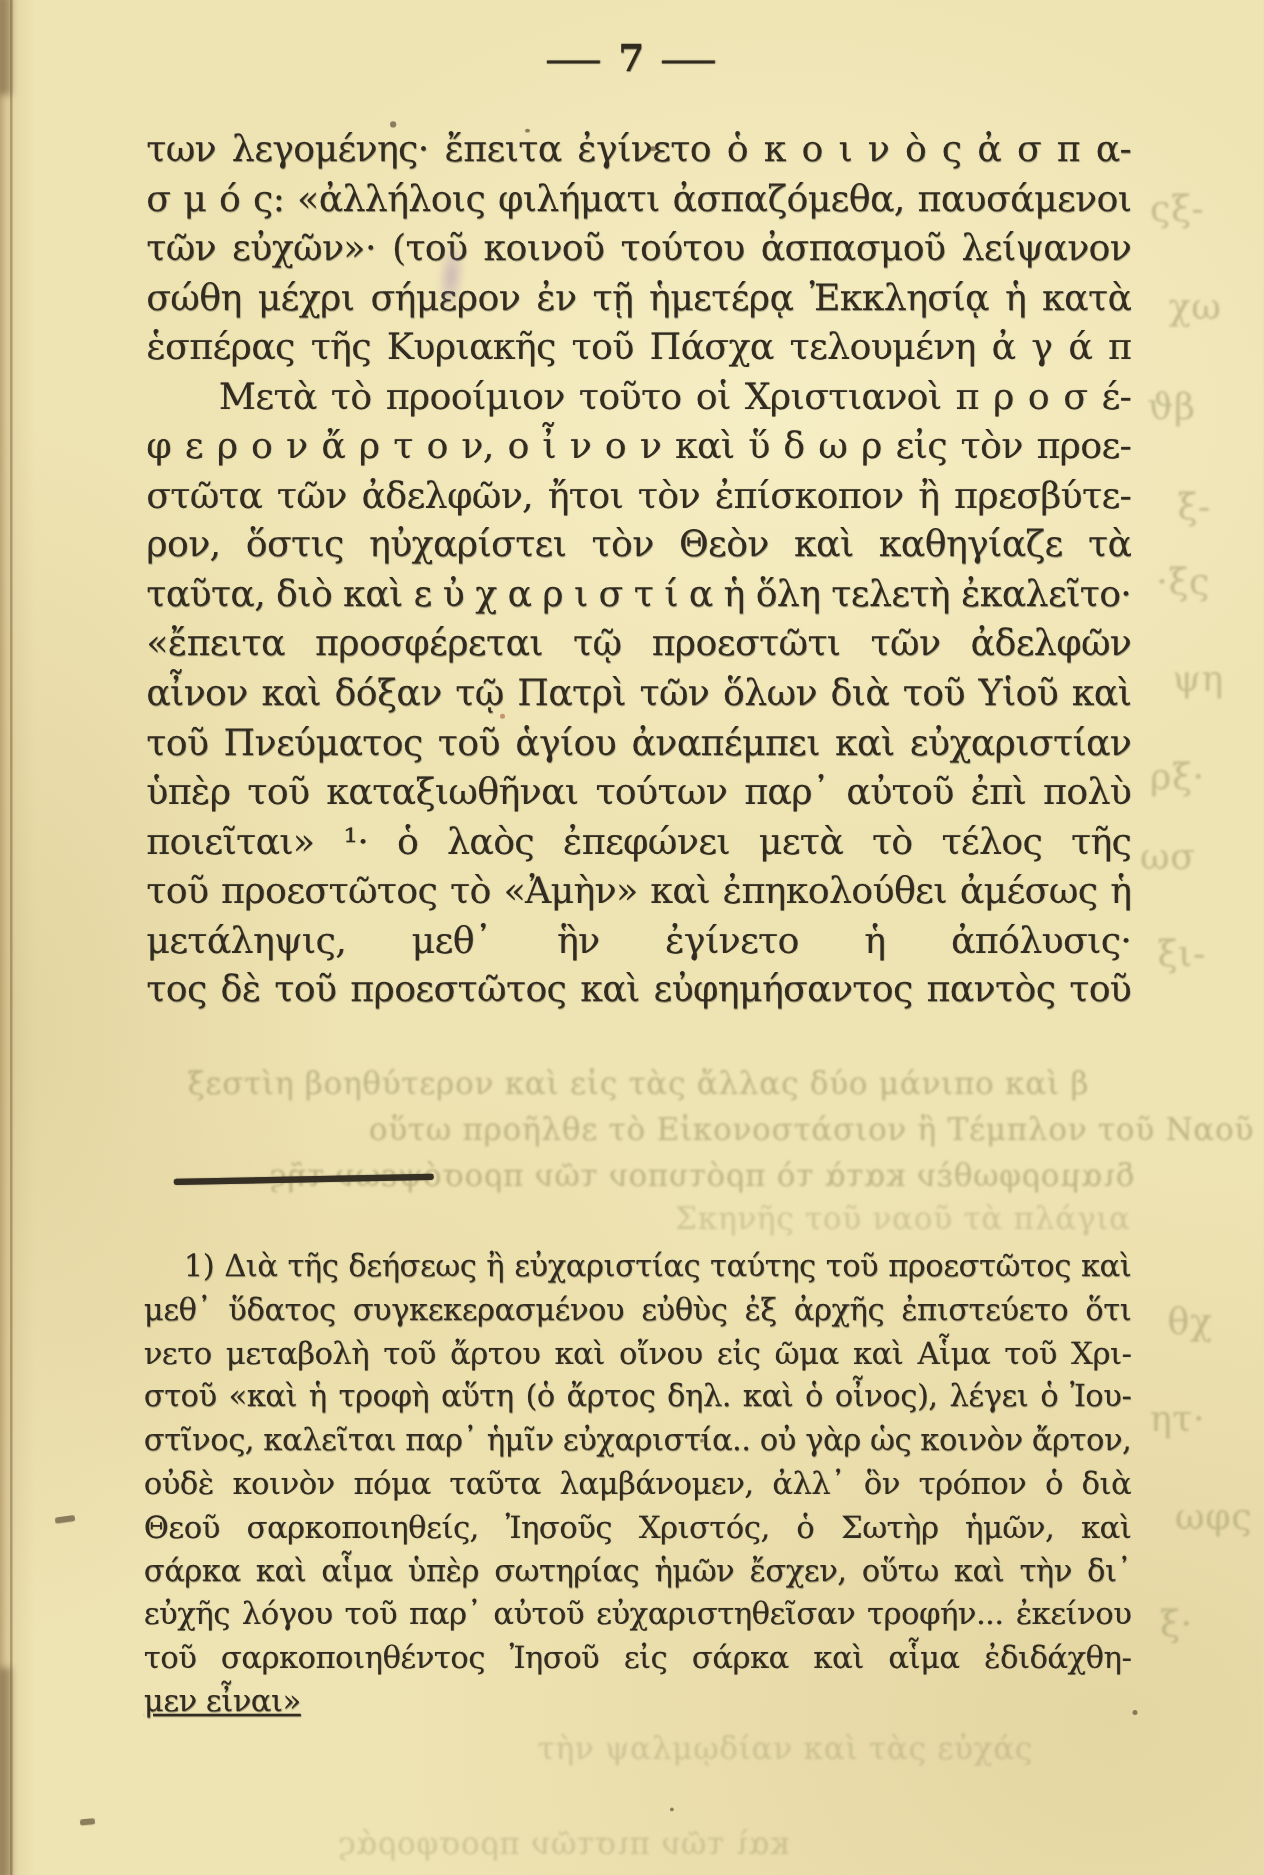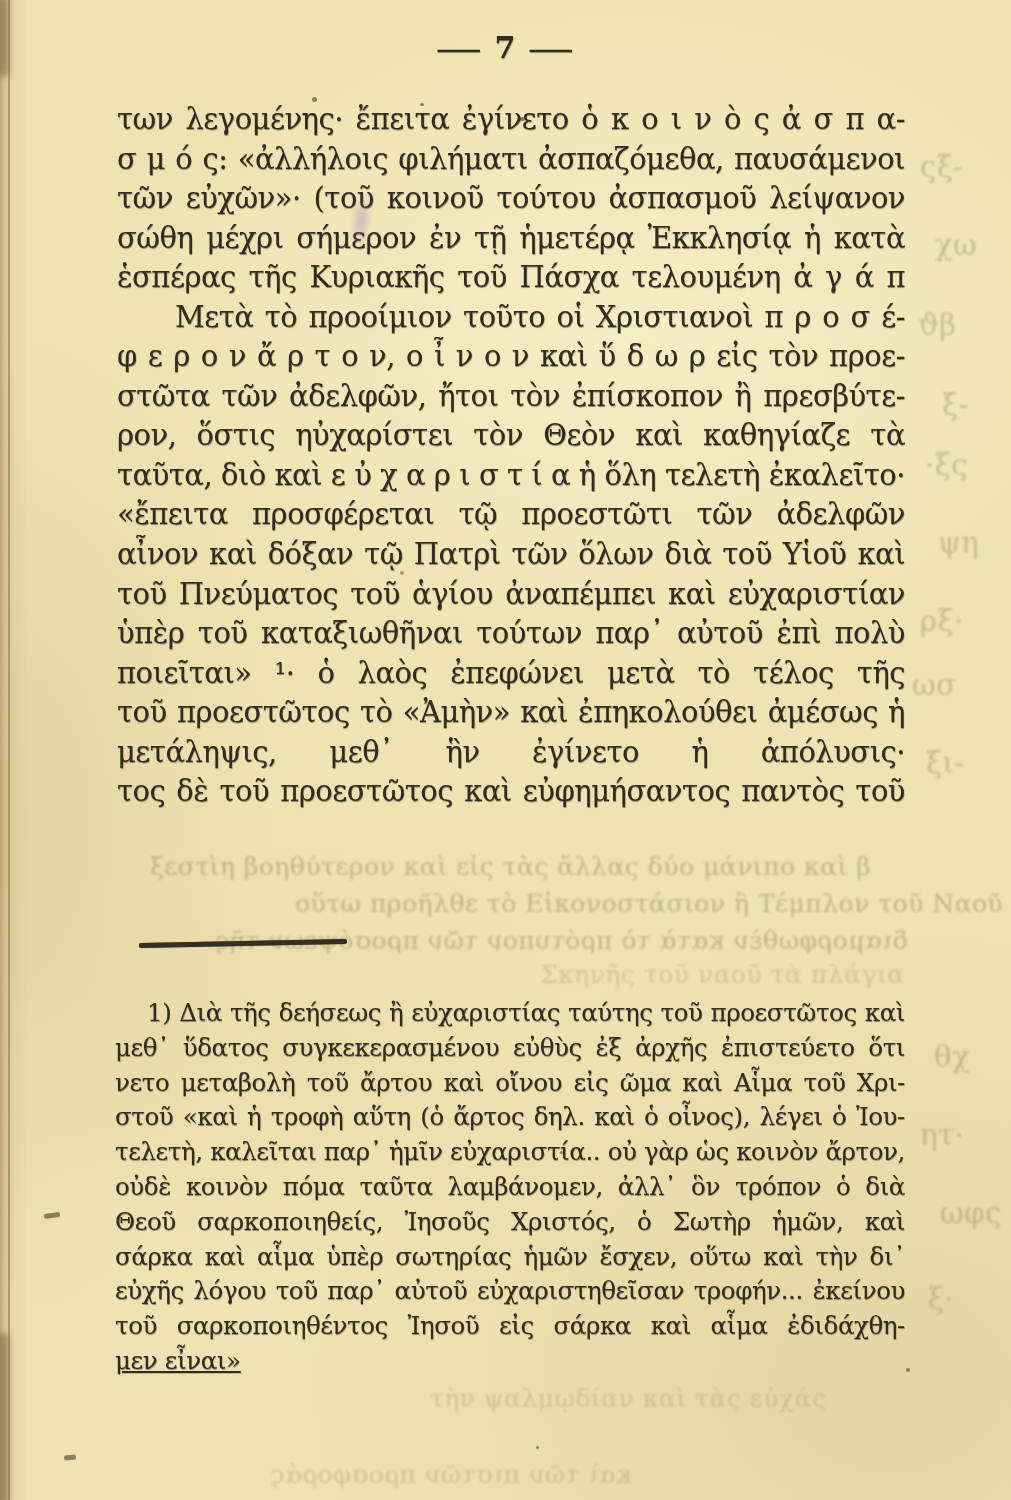--- a/index.html
+++ b/index.html
@@ -113,21 +113,21 @@
     <div class="mline">τος δὲ τοῦ προεστῶτος καὶ εὐφημήσαντος παντὸς τοῦ</div>
   </div>
 
   <div class="footnote-rule"></div>
 
   <div class="footnote page-text">
     <div class="fline indent">1) Διὰ τῆς δεήσεως ἢ εὐχαριστίας ταύτης τοῦ προεστῶτος καὶ</div>
     <div class="fline">μεθ᾽ ὕδατος συγκεκερασμένου εὐθὺς ἐξ ἀρχῆς ἐπιστεύετο ὅτι ἐγί-</div>
     <div class="fline">νετο μεταβολὴ τοῦ ἄρτου καὶ οἴνου εἰς ῶμα καὶ Αἷμα τοῦ Χρι-</div>
     <div class="fline">στοῦ «καὶ ἡ τροφὴ αὕτη (ὁ ἄρτος δηλ. καὶ ὁ οἶνος), λέγει ὁ Ἰου-</div>
-    <div class="fline">τελετὴ, καλεῖται παρ᾽ ἡμῖν εὐχαριστία.. οὐ γὰρ ὡς κοινὸν ἄρτον,</div>
+    <div class="fline">στῖνος, καλεῖται παρ᾽ ἡμῖν εὐχαριστία.. οὐ γὰρ ὡς κοινὸν ἄρτον,</div>
     <div class="fline">οὐδὲ κοινὸν πόμα ταῦτα λαμβάνομεν, ἀλλ᾽ ὃν τρόπον ὁ διὰ λόγου</div>
     <div class="fline">Θεοῦ σαρκοποιηθείς, Ἰησοῦς Χριστός, ὁ Σωτὴρ ἡμῶν, καὶ</div>
     <div class="fline">σάρκα καὶ αἷμα ὑπὲρ σωτηρίας ἡμῶν ἔσχεν, οὕτω καὶ τὴν δι᾽</div>
     <div class="fline">εὐχῆς λόγου τοῦ παρ᾽ αὐτοῦ εὐχαριστηθεῖσαν τροφήν... ἐκείνου</div>
     <div class="fline">τοῦ σαρκοποιηθέντος Ἰησοῦ εἰς σάρκα καὶ αἷμα ἐδιδάχθη-</div>
     <div class="fline last">μεν εἶναι»</div>
   </div>
 
   <div class="smudge"></div>
   <div class="speck" style="left:312px;top:97px;width:5px;height:5px;"></div>

